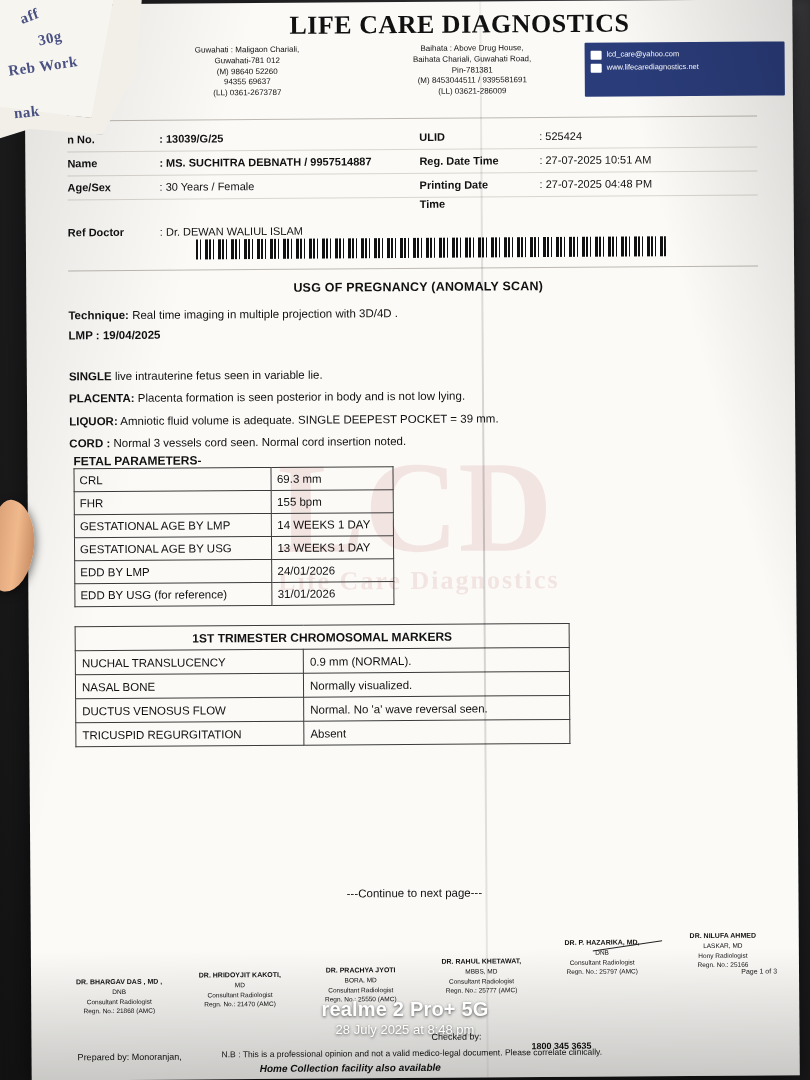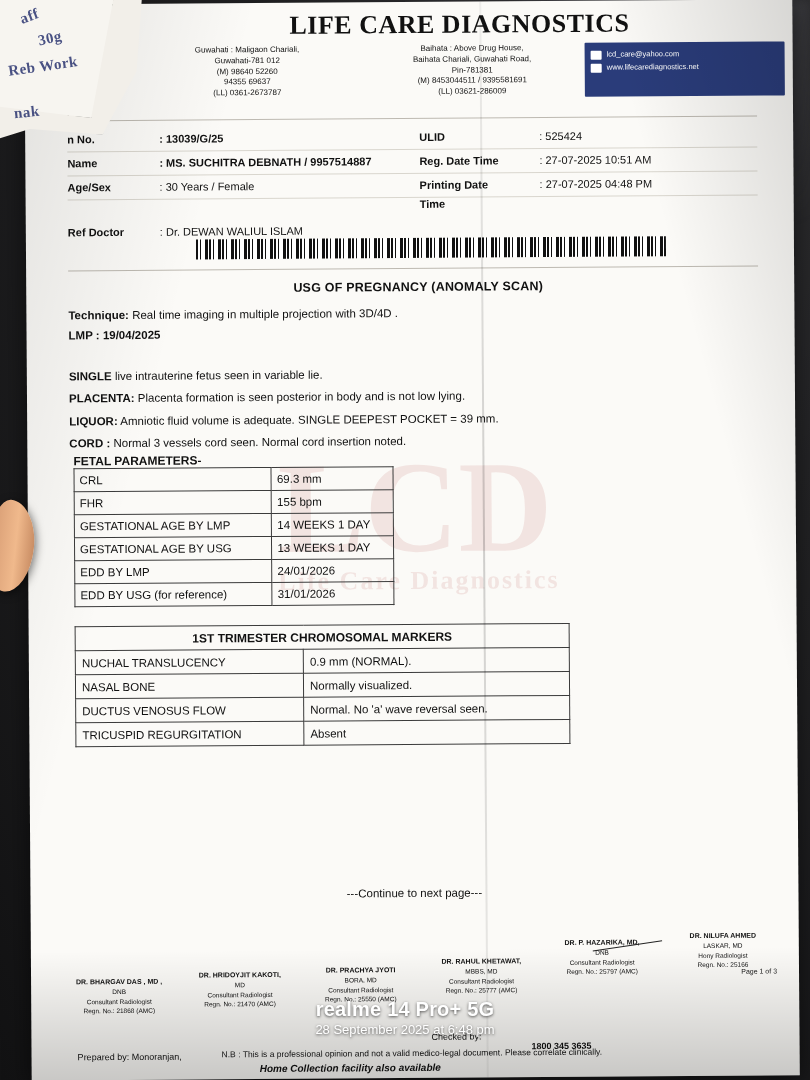--- a/index.html
+++ b/index.html
@@ -379,15 +379,15 @@
 <div class="scrap scrap1"></div>
 <div class="scrap scrap2"></div>
 <div class="scribble" style="left:20px; top:8px; transform:rotate(-20deg);">aff</div>
 <div class="scribble" style="left:38px; top:30px; transform:rotate(-12deg);">30g</div>
 <div class="scribble" style="left:8px; top:58px; transform:rotate(-8deg);">Reb Work</div>
 <div class="scribble" style="left:14px; top:104px; transform:rotate(-6deg);">nak</div>
 
 <div class="finger"></div>
 
 <div class="stamp">
-  <div class="big">realme 14 Pro+ 5G</div>
-  <div class="small">28 September 2025 at 6:48 pm</div>
+  <div class="big">realme 2 Pro+ 5G</div>
+  <div class="small">28 July 2025 at 8:48 pm</div>
 </div>
 
 </body></html>

